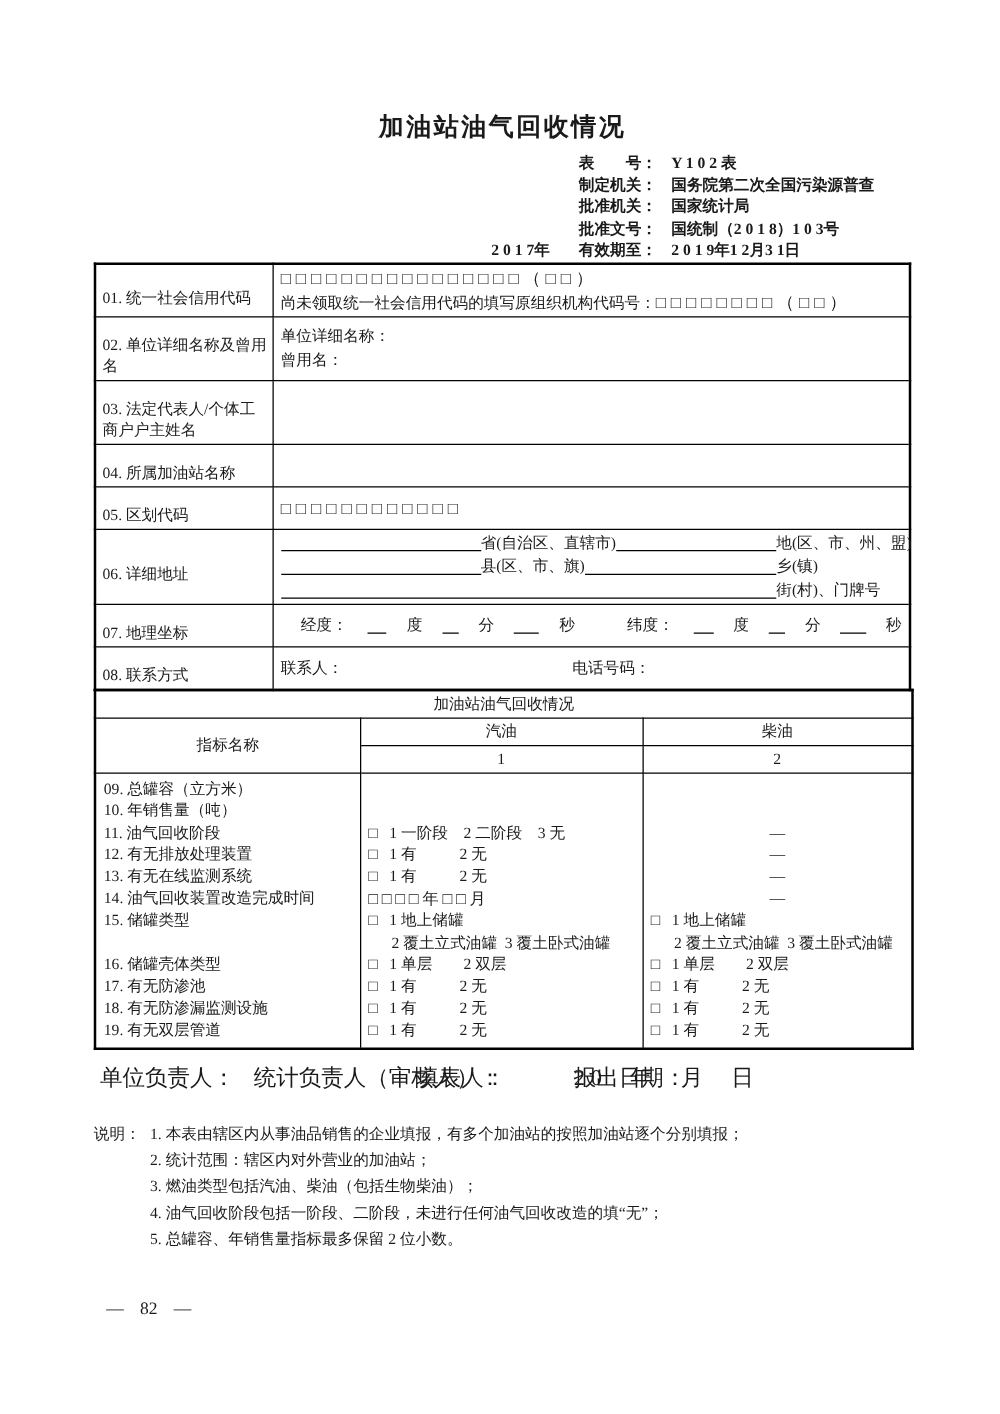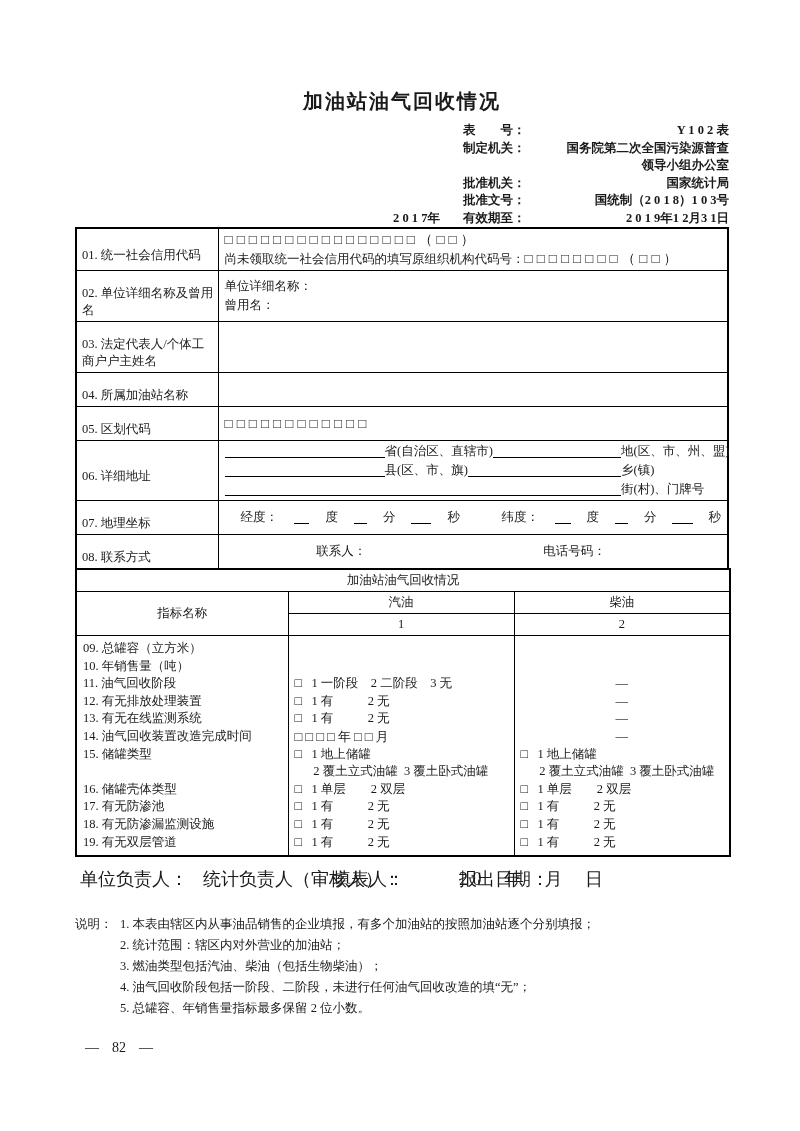--- a/index.html
+++ b/index.html
@@ -12,39 +12,39 @@
   }
   .page { position: relative; width: 800px; height: 1131px; overflow: hidden; background:#fff; }
   .content { position: absolute; left: 75px; top: 0; width: 654px; }
 
   .title { margin-top: 88px; text-align: center; font-size: 20px; font-weight: bold; letter-spacing: 2px; }
 
   .meta { margin-top: 7px; margin-left: auto; width: 336px; font-weight: bold; font-size: 12.5px; }
   .meta-row { display: flex; line-height: 17.5px; }
   .meta-prefix { width: 70px; white-space: nowrap; }
   .meta-label { width: 74px; white-space: nowrap; }
-  .meta-value { flex: 1; text-align: right; white-space: nowrap; font-family: Liberation Serif, serif; }
+  .meta-value { flex: 1; white-space: nowrap; font-family: Liberation Serif, serif; }
 
   table { border-collapse: collapse; width: 654px; table-layout: fixed; }
   table.t1, table.t2 { border: 2px solid #000; }
   table.t2 { margin-top: -2px; }
   td { border: 1px solid #000; padding: 1px 6px; line-height: 17px; vertical-align: middle; font-size: 12.5px; }
   .t1 td.lbl { width: 142px; padding: 14px 4px 2px 5px; }
   .cellline { line-height: 19px; min-height: 19px; }
 
   .boxes { font-size: 13.5px; letter-spacing: 4px; white-space: nowrap; }
   .bl { display: inline-block; border-bottom: 1px solid #000; height: 13px; }
   .grow { flex: 1; }
   .addr-row { display: flex; align-items: flex-end; line-height: 19px; }
   .addr-row .bl { margin-bottom: 3px; }
   .addr-right { width: 100px; white-space: nowrap; flex: none; }
   .geo-row { display: flex; align-items: flex-end; line-height: 19px; }
   .geo-row .bl { margin-bottom: 3px; }
   .geo-row span { white-space: nowrap; margin-left: 16px; }
-  .contact-row { display: flex; line-height: 19px; text-align: center; }
+  .contact-row { display: flex; line-height: 19px; }
   .contact-row .half { width: 47%; white-space: nowrap; }
 
   .sec-title { text-align: center; height: 21px; line-height: 19px; padding: 1px 0; }
   .hdr { text-align: center; height: 21px; line-height: 19px; }
   .tallcell { vertical-align: top; padding: 4px 6px 4px 6px; }
   .line { line-height: 17.6px; min-height: 17.6px; white-space: pre; }
   .line.center { text-align: center; white-space: normal; }
   .line.line-boxes { font-size: 13px; letter-spacing: 3px; }
 
   .sign-row { position: relative; height: 20px; margin-top: 10px; font-size: 18px; }
@@ -69,25 +69,20 @@
     <div class="meta">
       <div class="meta-row">
         <span class="meta-prefix"></span>
         <span class="meta-label">表　　号：</span>
         <span class="meta-value">Y 1 0 2 表</span>
       </div>
       <div class="meta-row">
         <span class="meta-prefix"></span>
         <span class="meta-label">制定机关：</span>
         <span class="meta-value">国务院第二次全国污染源普查</span>
-      </div>
-      <div class="meta-row">
-        <span class="meta-prefix"></span>
-        <span class="meta-label"></span>
-        <span class="meta-value">领导小组办公室</span>
       </div>
       <div class="meta-row">
         <span class="meta-prefix"></span>
         <span class="meta-label">批准机关：</span>
         <span class="meta-value">国家统计局</span>
       </div>
       <div class="meta-row">
         <span class="meta-prefix"></span>
         <span class="meta-label">批准文号：</span>
         <span class="meta-value">国统制（2 0 1 8）1 0 3号</span>

